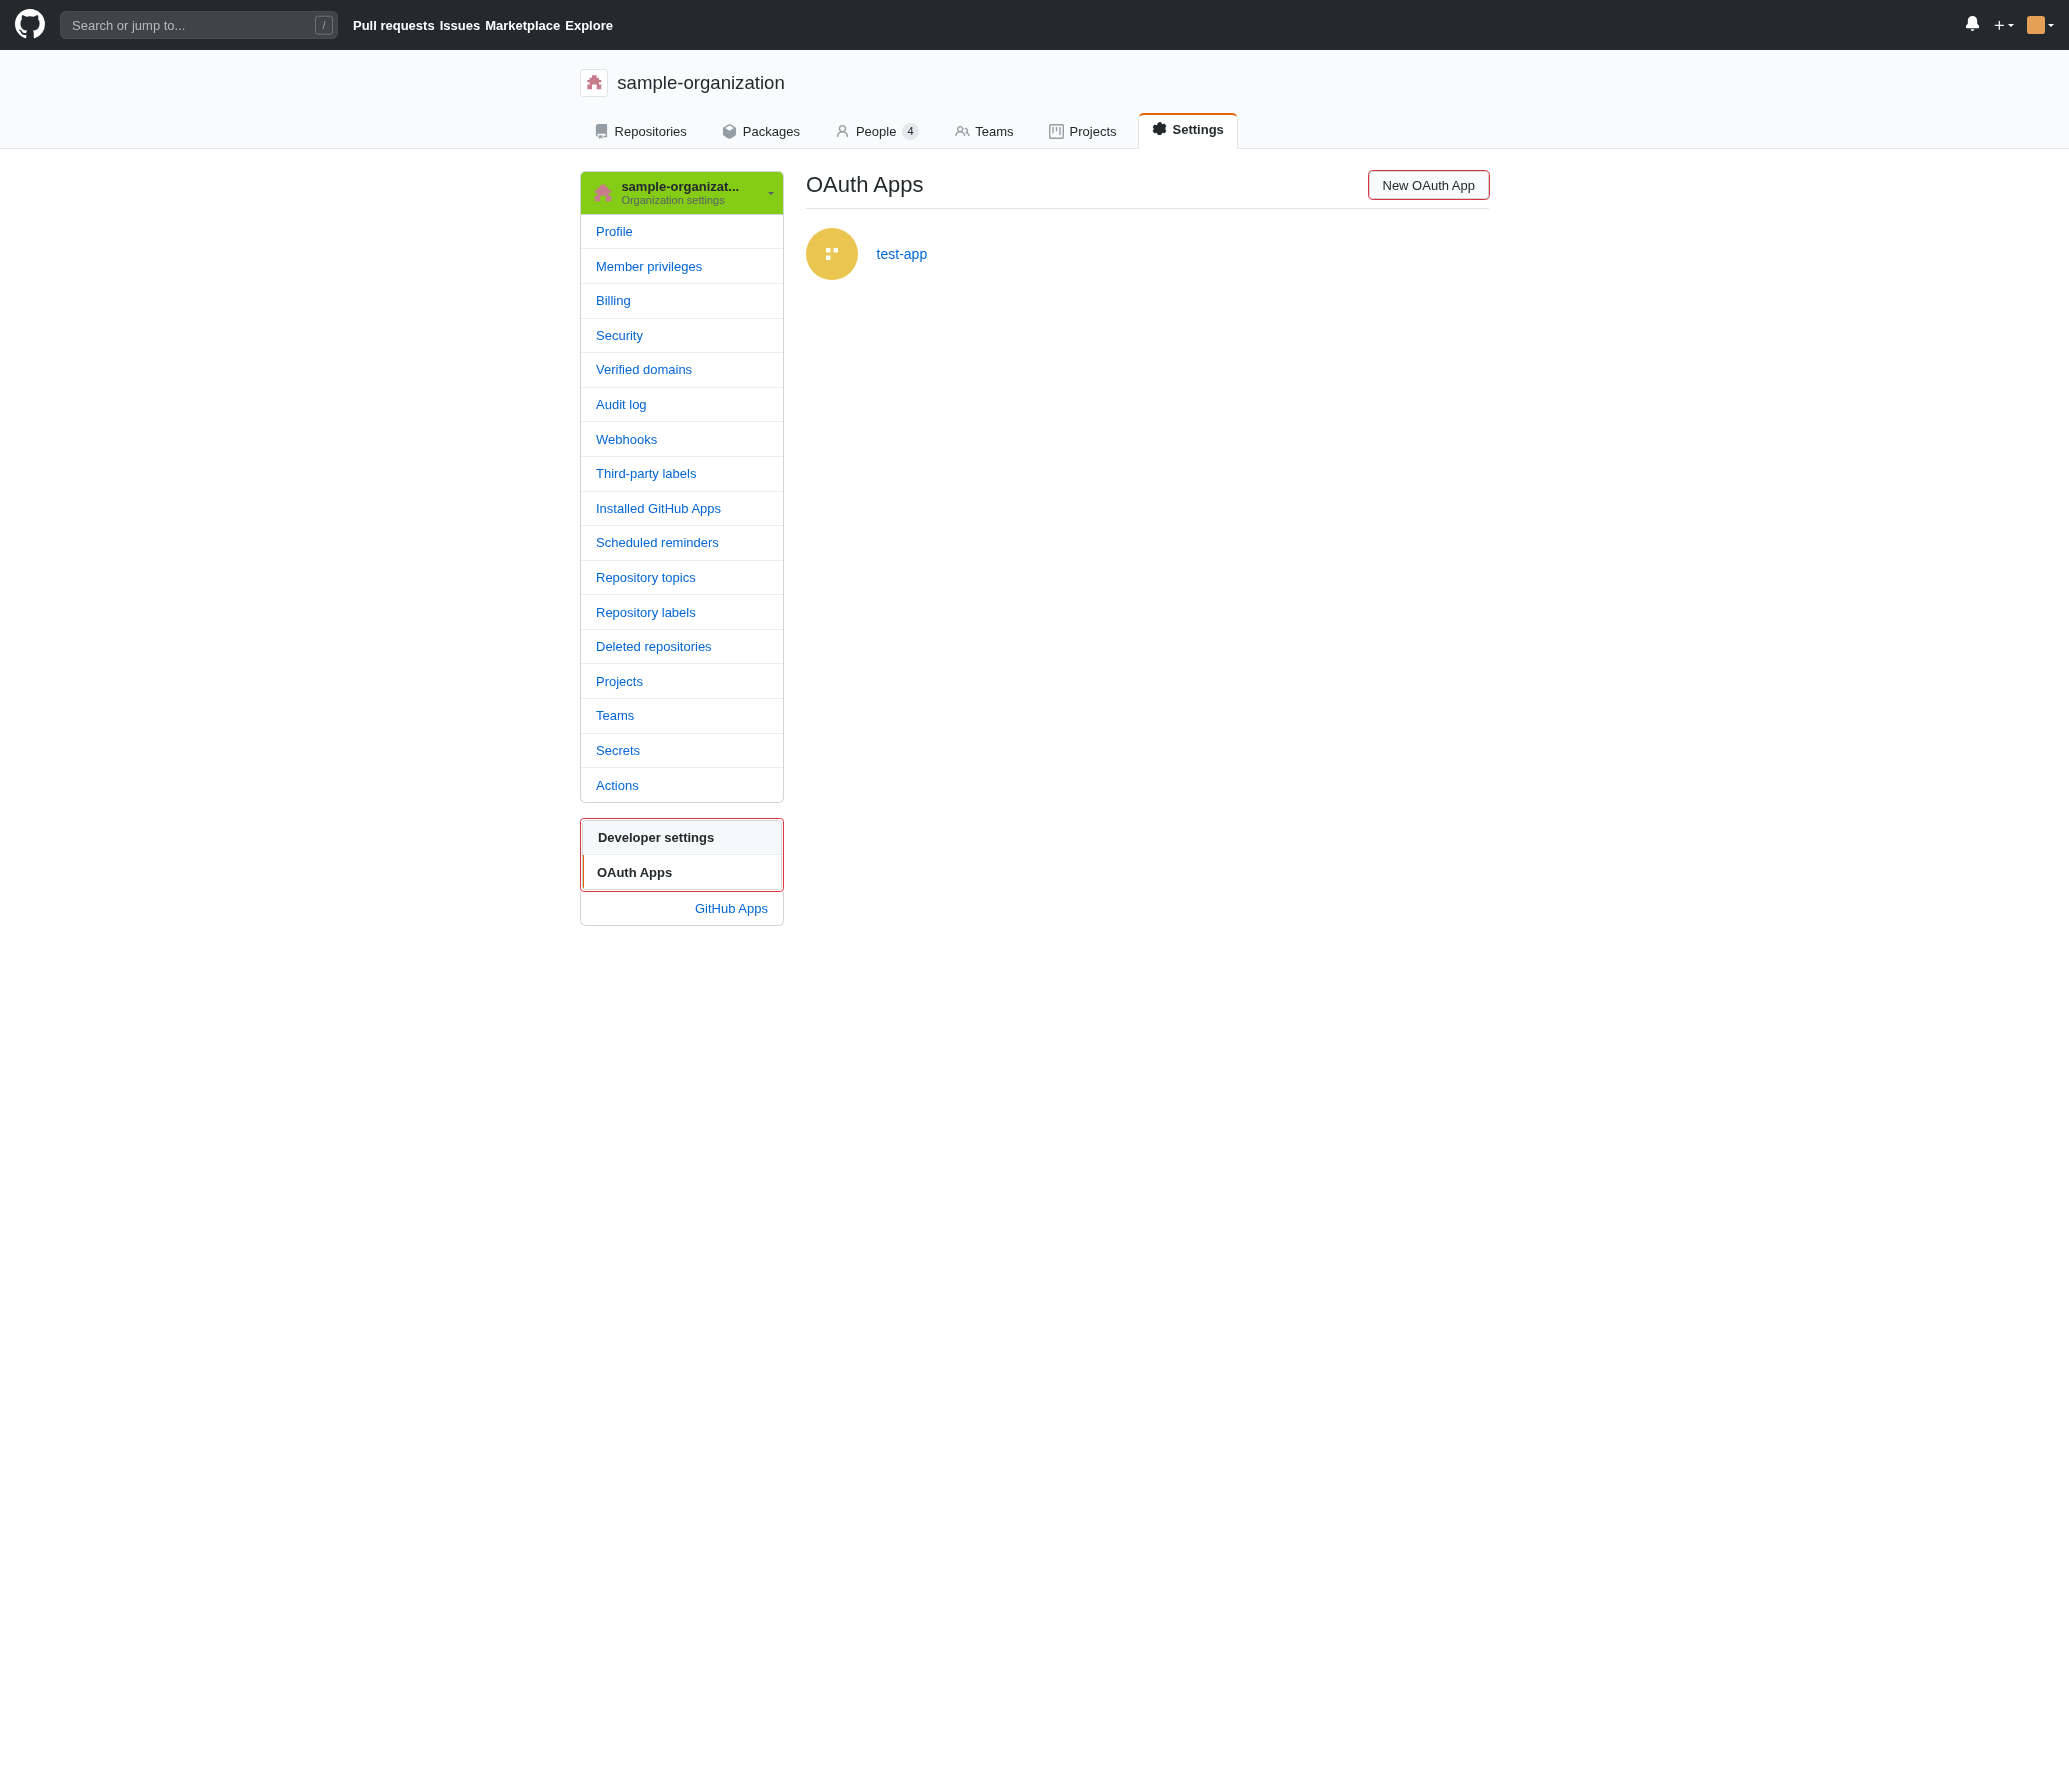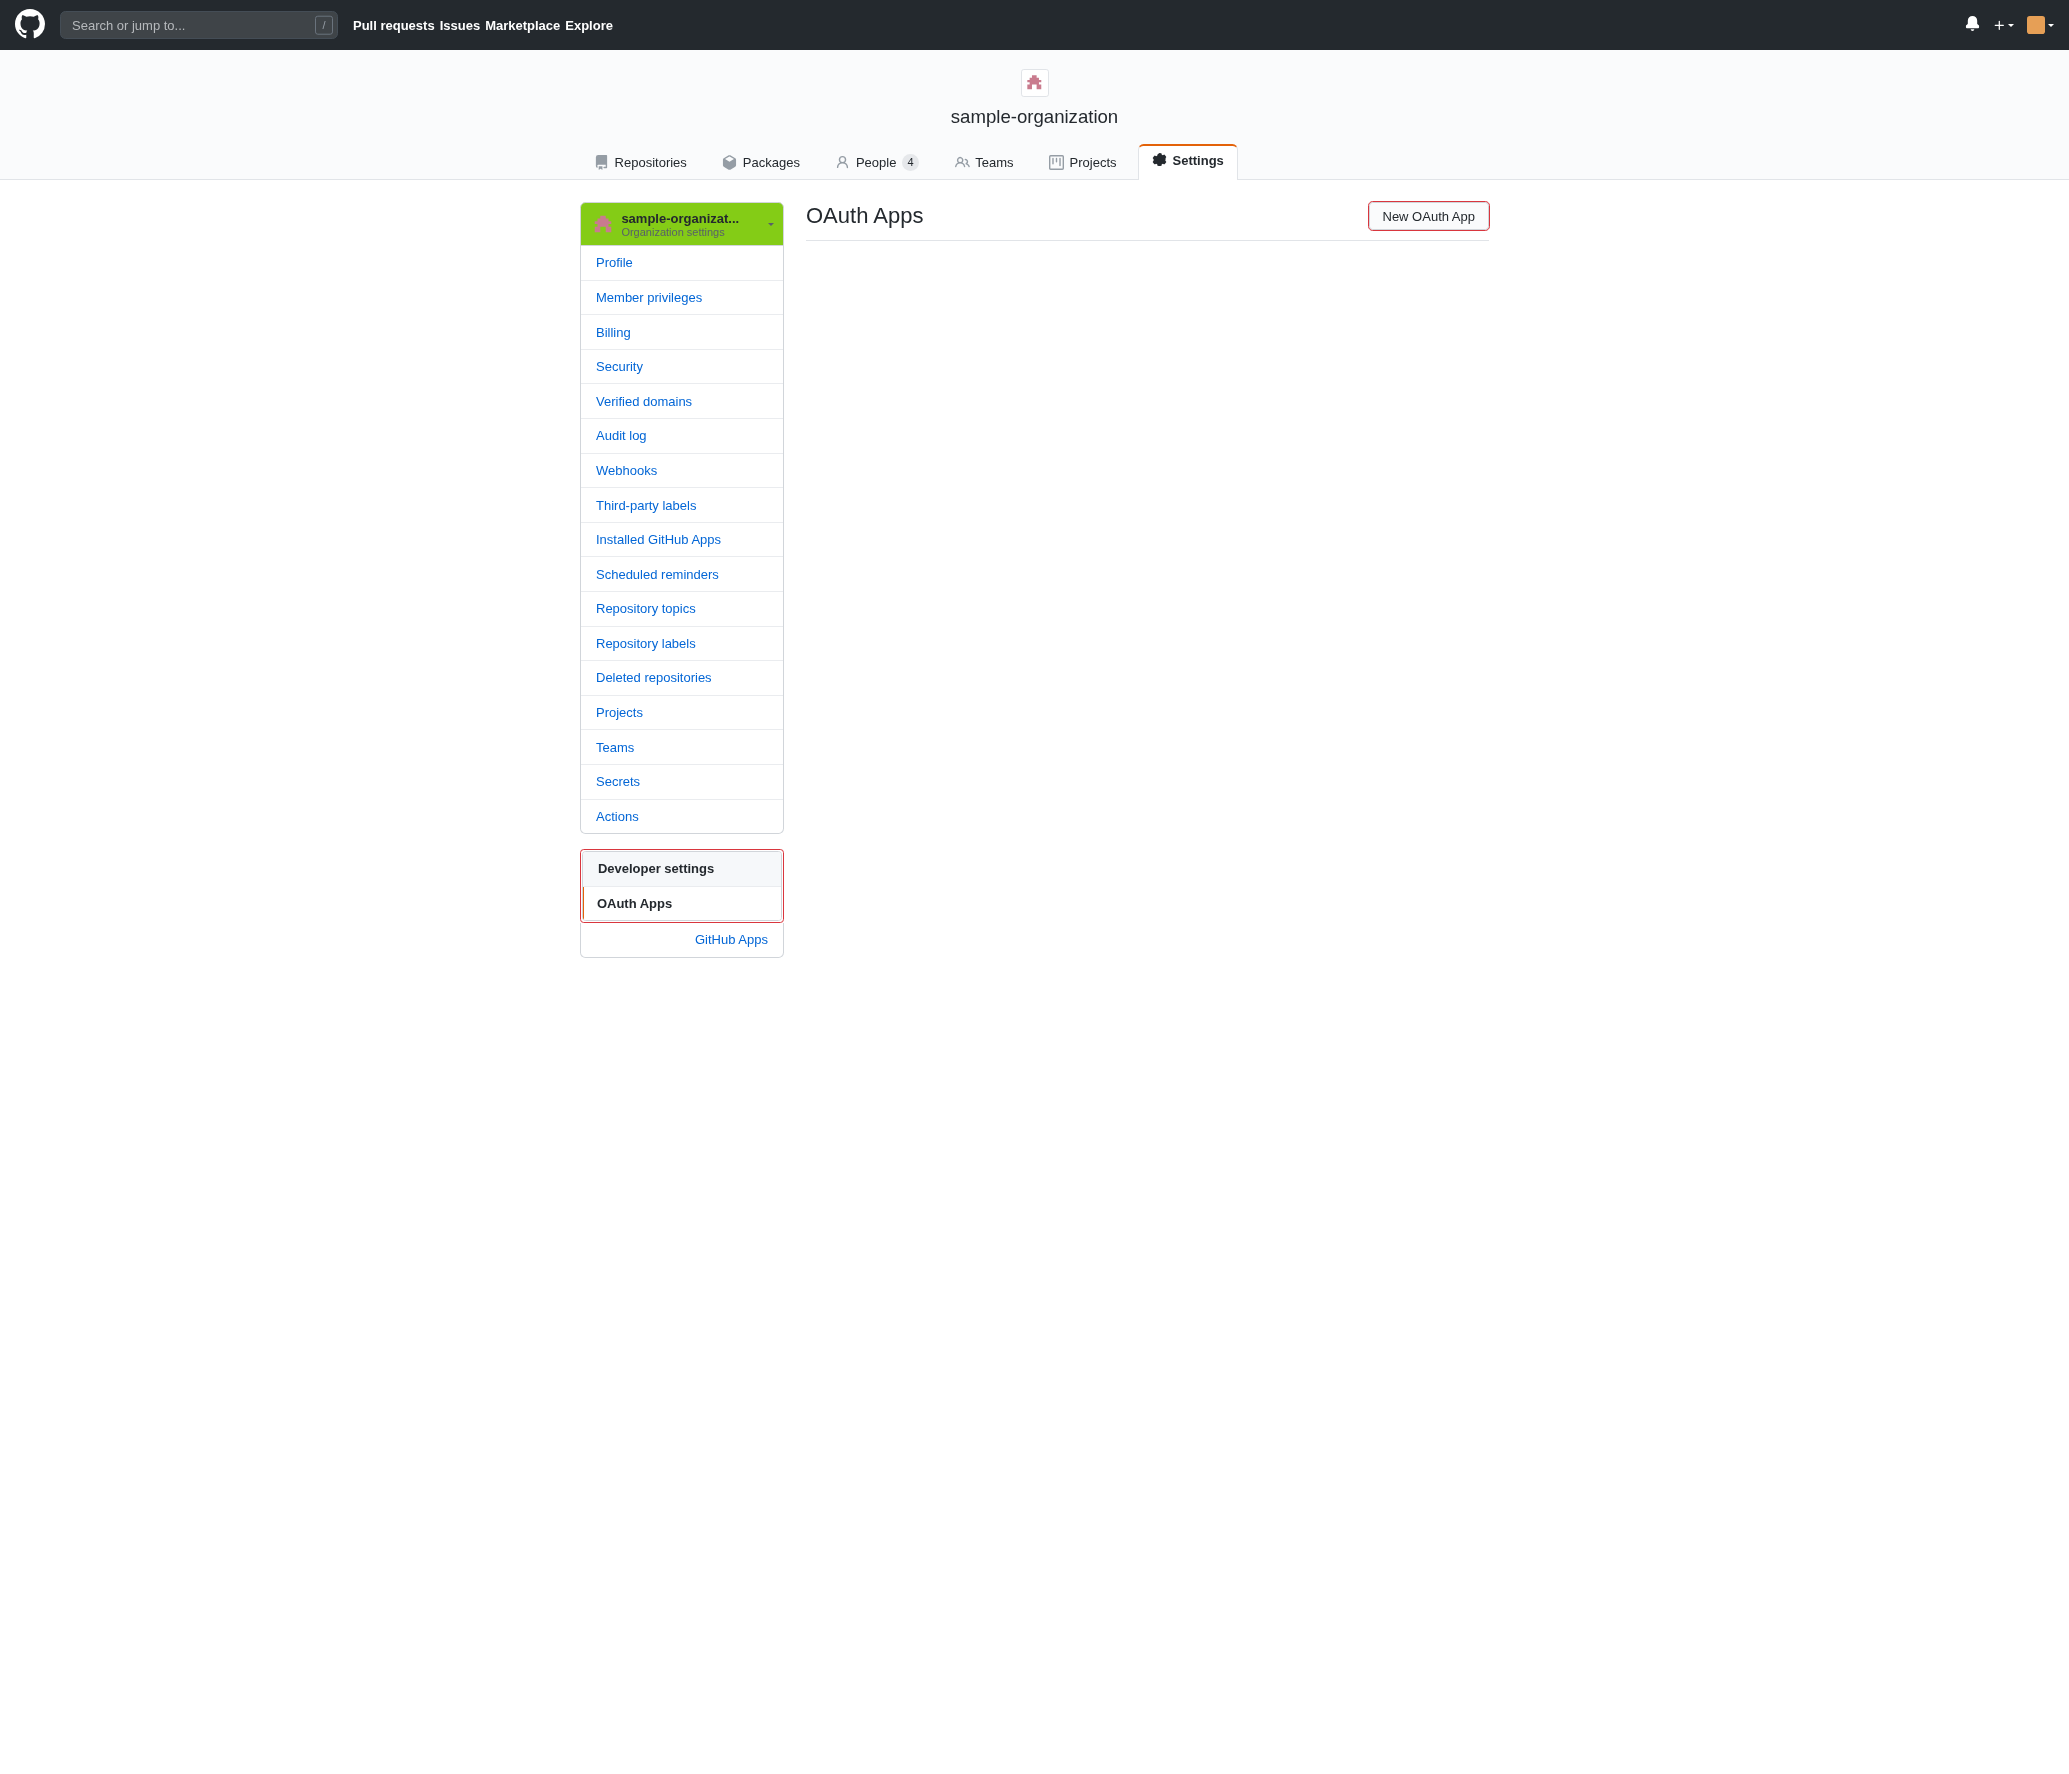--- a/index.html
+++ b/index.html
@@ -58,21 +58,21 @@
   .avatar { width: 18.6px; height: 18.6px; background: #e69f56; border-radius: 2.8px; cursor: pointer; }
   .subheader {
     border-bottom: 0.9px solid #e1e4e8;
     background: #fafbfc;
   }
   .subheader-inner {
     max-width: 939px;
     margin: 0 auto;
     padding: 15px 0 0 0;
   }
-  .org-title { display: flex; align-items: center; gap: 9.3px; padding: 3.7px 15px 15px 15px; flex-direction: column; }
+  .org-title { display: flex; align-items: center; gap: 9.3px; padding: 3.7px 15px 15px 15px; }
   .org-avatar {
     width: 28px; height: 28px; border-radius: 2.8px;
     background: #fff; border: 0.9px solid #e1e4e8;
     display:flex; align-items:center; justify-content:center;
   }
   .org-avatar-inner {
     width: 18.6px; height: 18.6px;
   }
   .org-name { font-size: 18.6px; font-weight: 400; }
   .tabbar { display: flex; gap: 7.4px; padding: 0 15px; }
@@ -344,15 +344,23 @@
     <nav class="menu2" style="margin-top:0;border-top:none;border-radius:0 0 5.6px 5.6px;">
       <a style="border-top:none;text-align:right;">GitHub Apps</a>
     </nav>
   </aside>
 
   <main class="main">
     <div class="page-head">
       <h2 class="page-title">OAuth Apps</h2>
       <button class="btn highlight-red">New OAuth App</button>
     </div>
+    <div class="app-row">
+      <div class="app-icon">
+        <svg width="24" height="24" viewBox="0 0 16 16">
+            <path fill="#fff" d="M4 4h3v3H4zM4 9h3v3H4zM9 4h3v3H9z"></path>
+          </svg>
+      </div>
+      <a class="app-link">test-app</a>
+    </div>
   </main>
 </div>
 
 
 </body></html>

